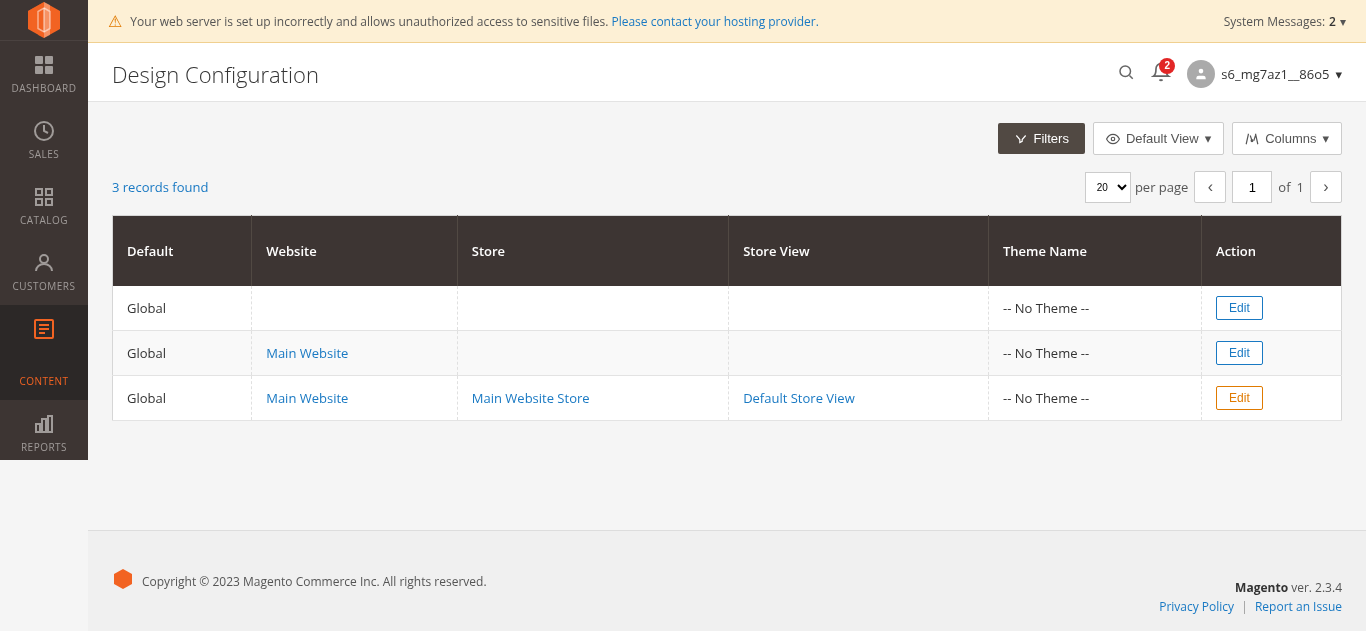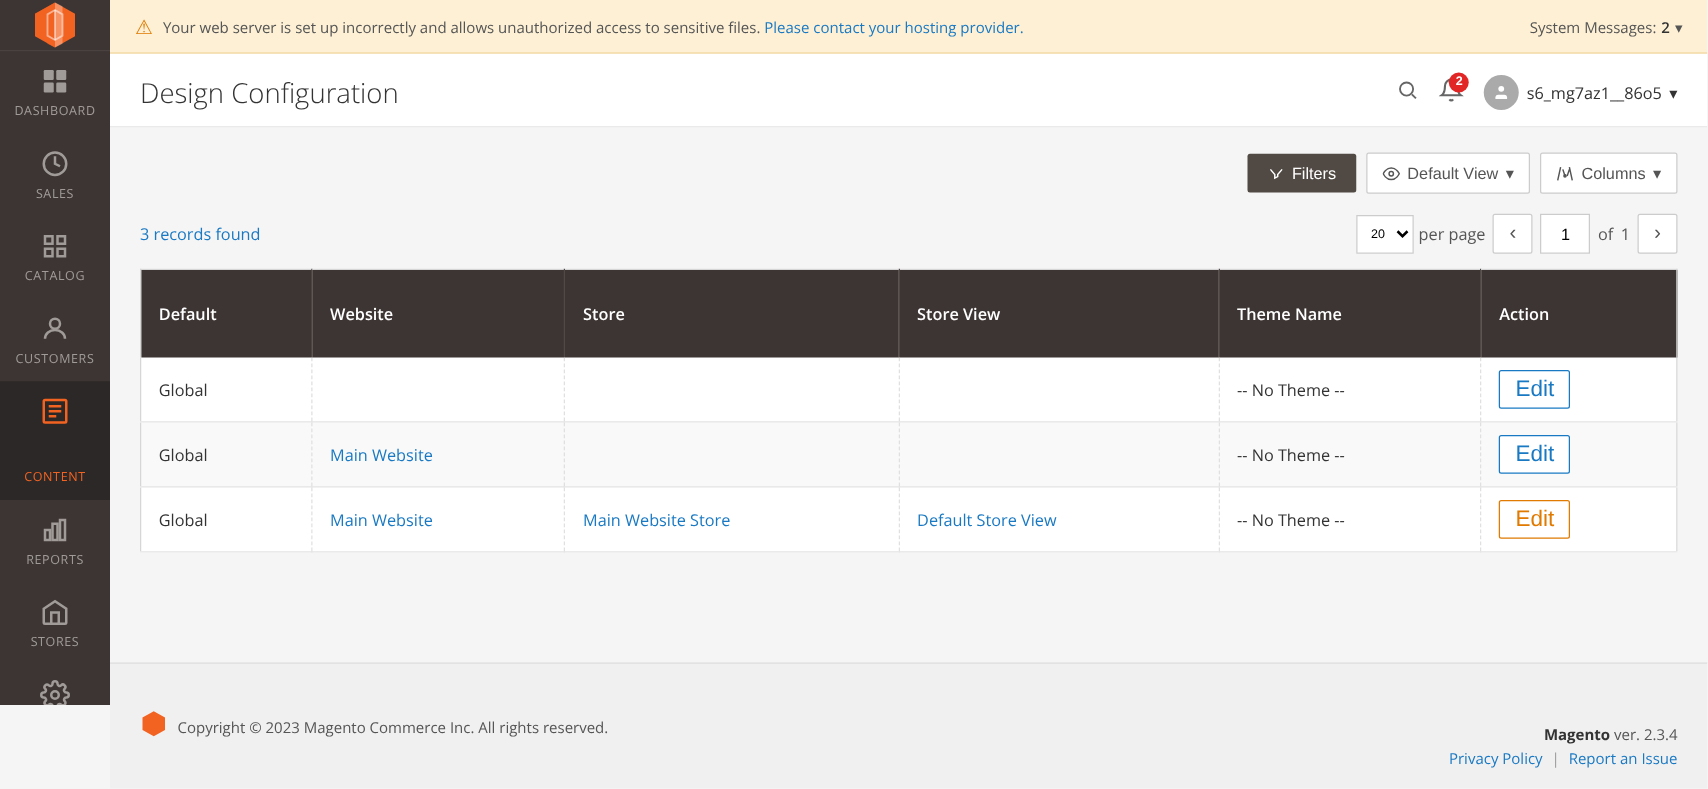--- a/index.html
+++ b/index.html
@@ -7,21 +7,21 @@
 
     
     .sidebar {
       width: 88px;
       background: #3d3533;
       display: flex;
       flex-direction: column;
       align-items: center;
       padding-top: 0;
       flex-shrink: 0;
-      height: 564px;
+      height: 460px;
       overflow: hidden;
     }
     .sidebar-logo {
       width: 88px;
       height: 64px;
       display: flex;
       align-items: center;
       justify-content: center;
       background: #3d3533;
       border-bottom: 1px solid #4a4240;
@@ -218,21 +218,21 @@
       vertical-align: middle;
     }
     .data-table tbody td:last-child { border-right: none; }
     .link-text { color: #1979c3; text-decoration: none; cursor: pointer; }
     .edit-btn {
       background: #fff;
       color: #1979c3;
       border: 1px solid #1979c3;
       padding: 4px 12px;
       cursor: pointer;
-      font-size: 18px;
+      font-size: 12px;
       border-radius: 2px;
     }
     .edit-btn.active {
       background: #fff;
       color: #e07a00;
       border-color: #e07a00;
     }
 
     
     .footer {

